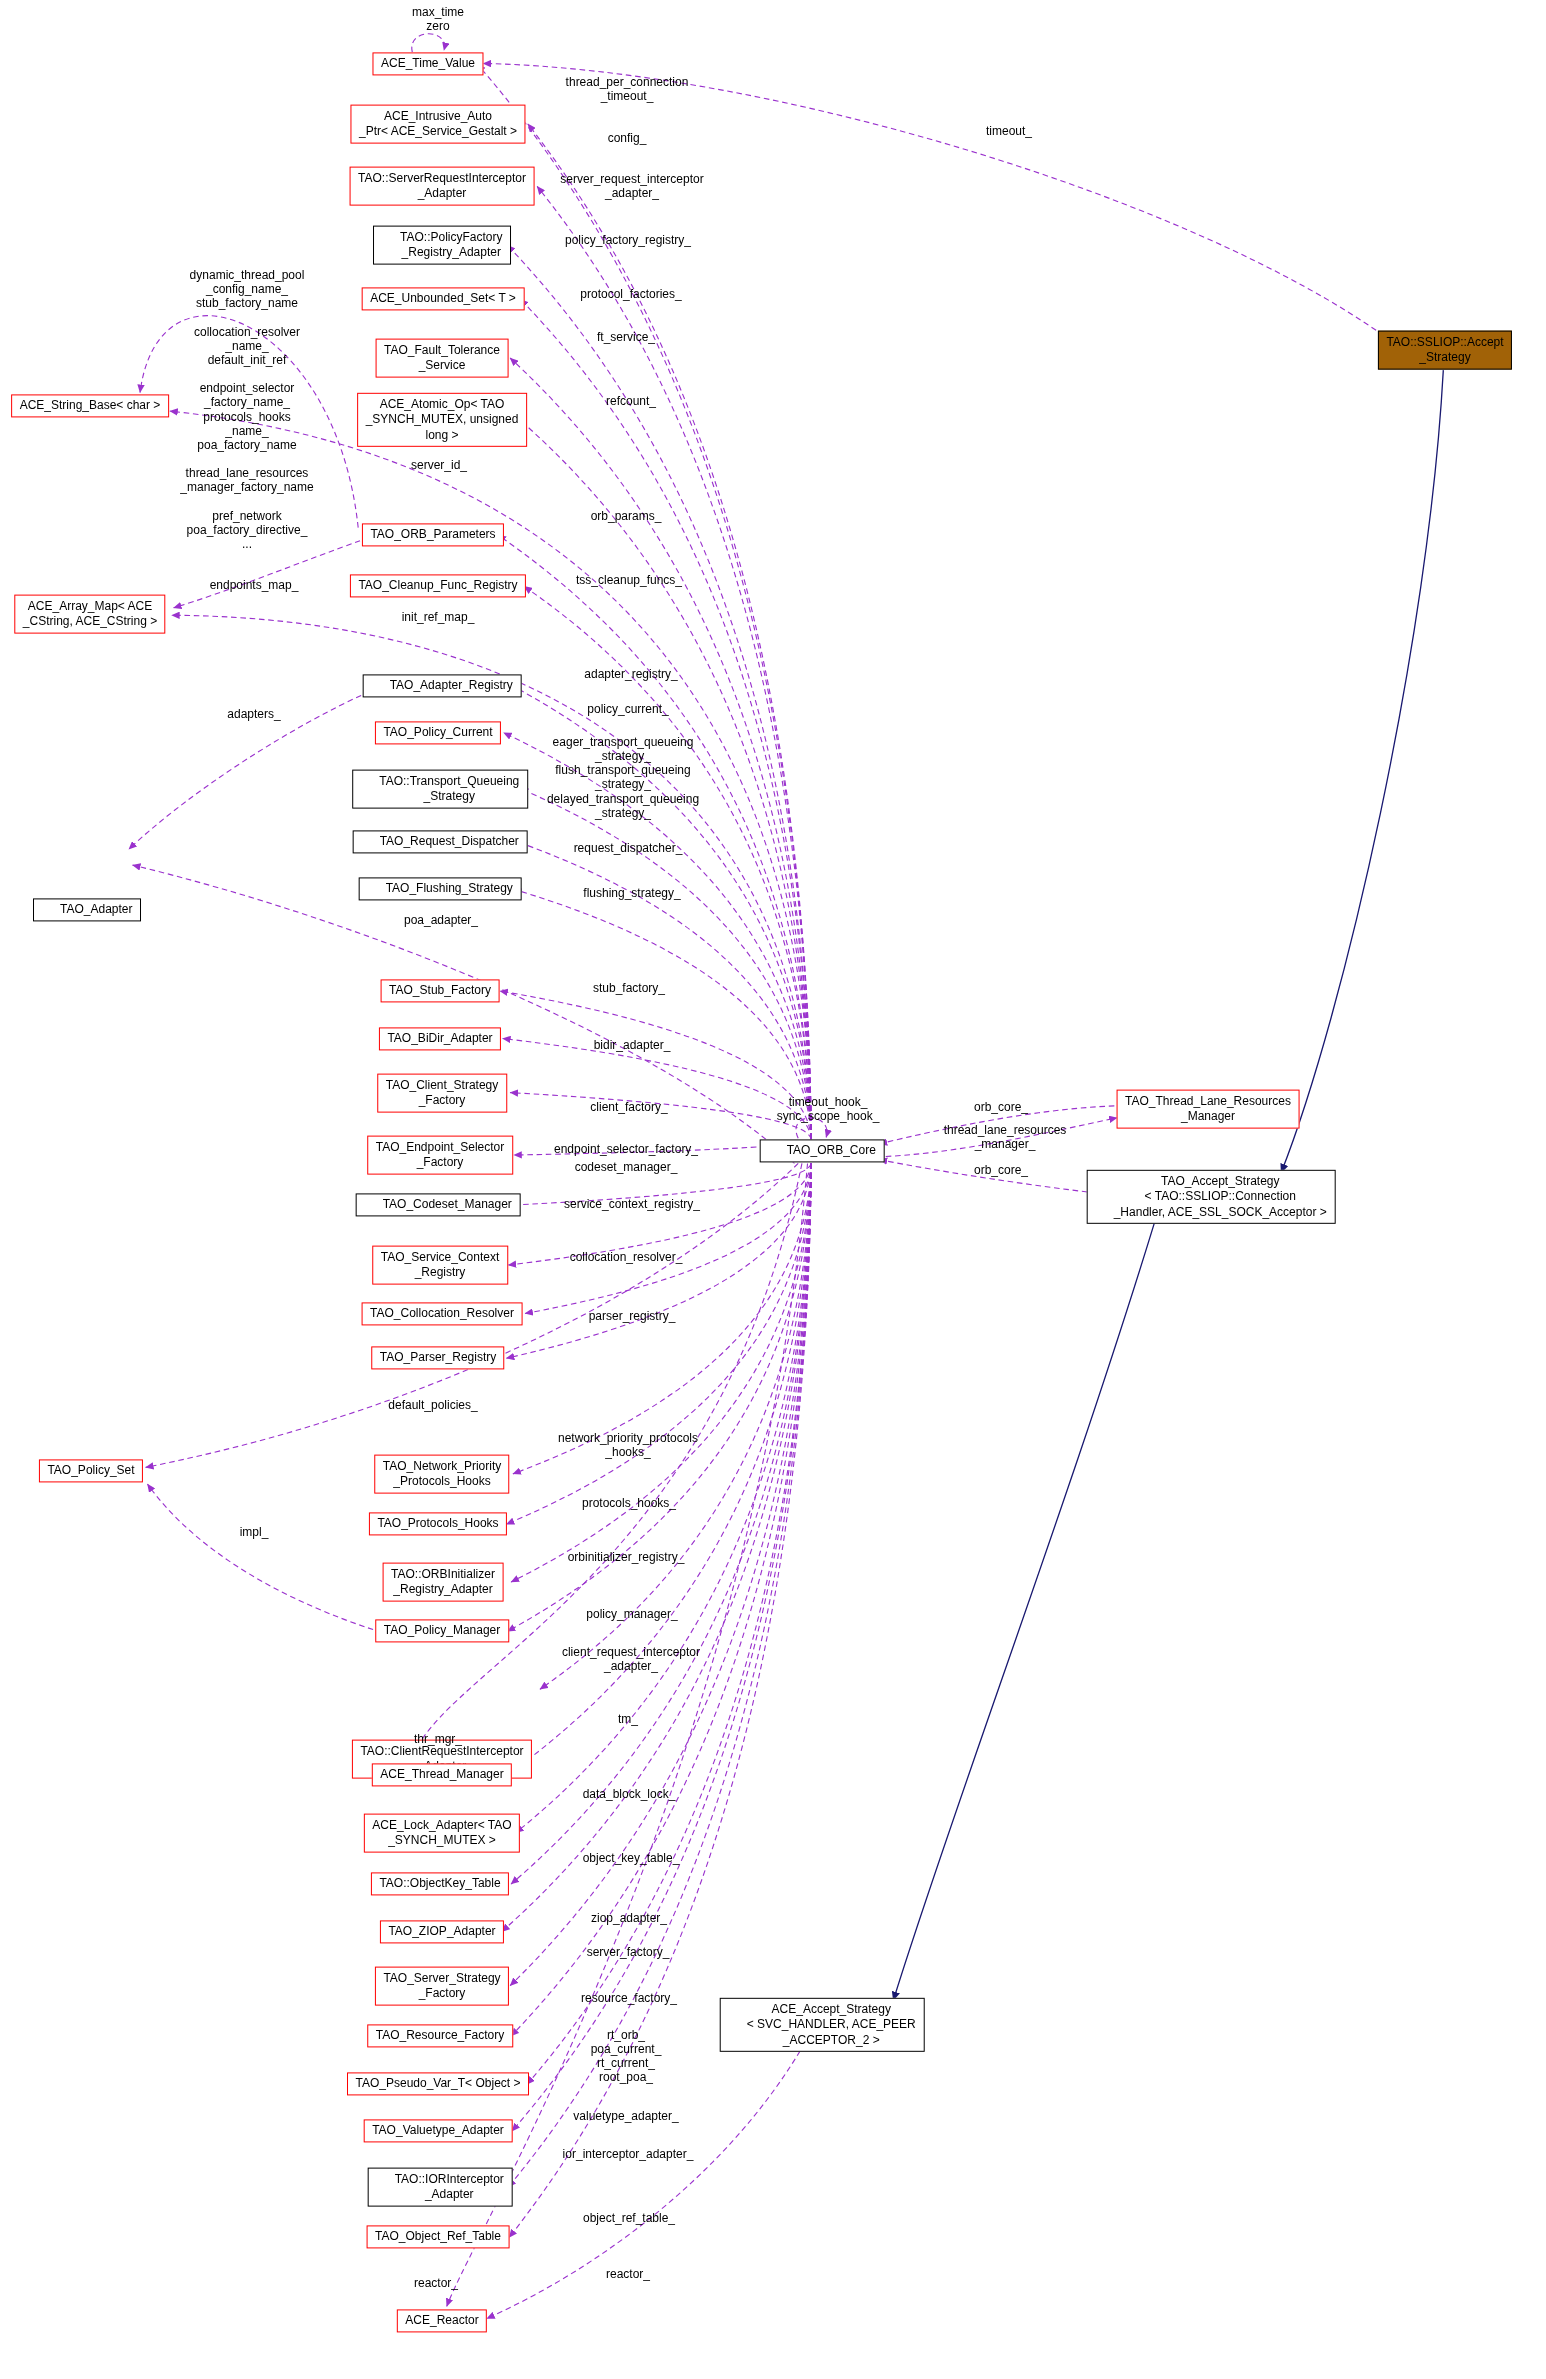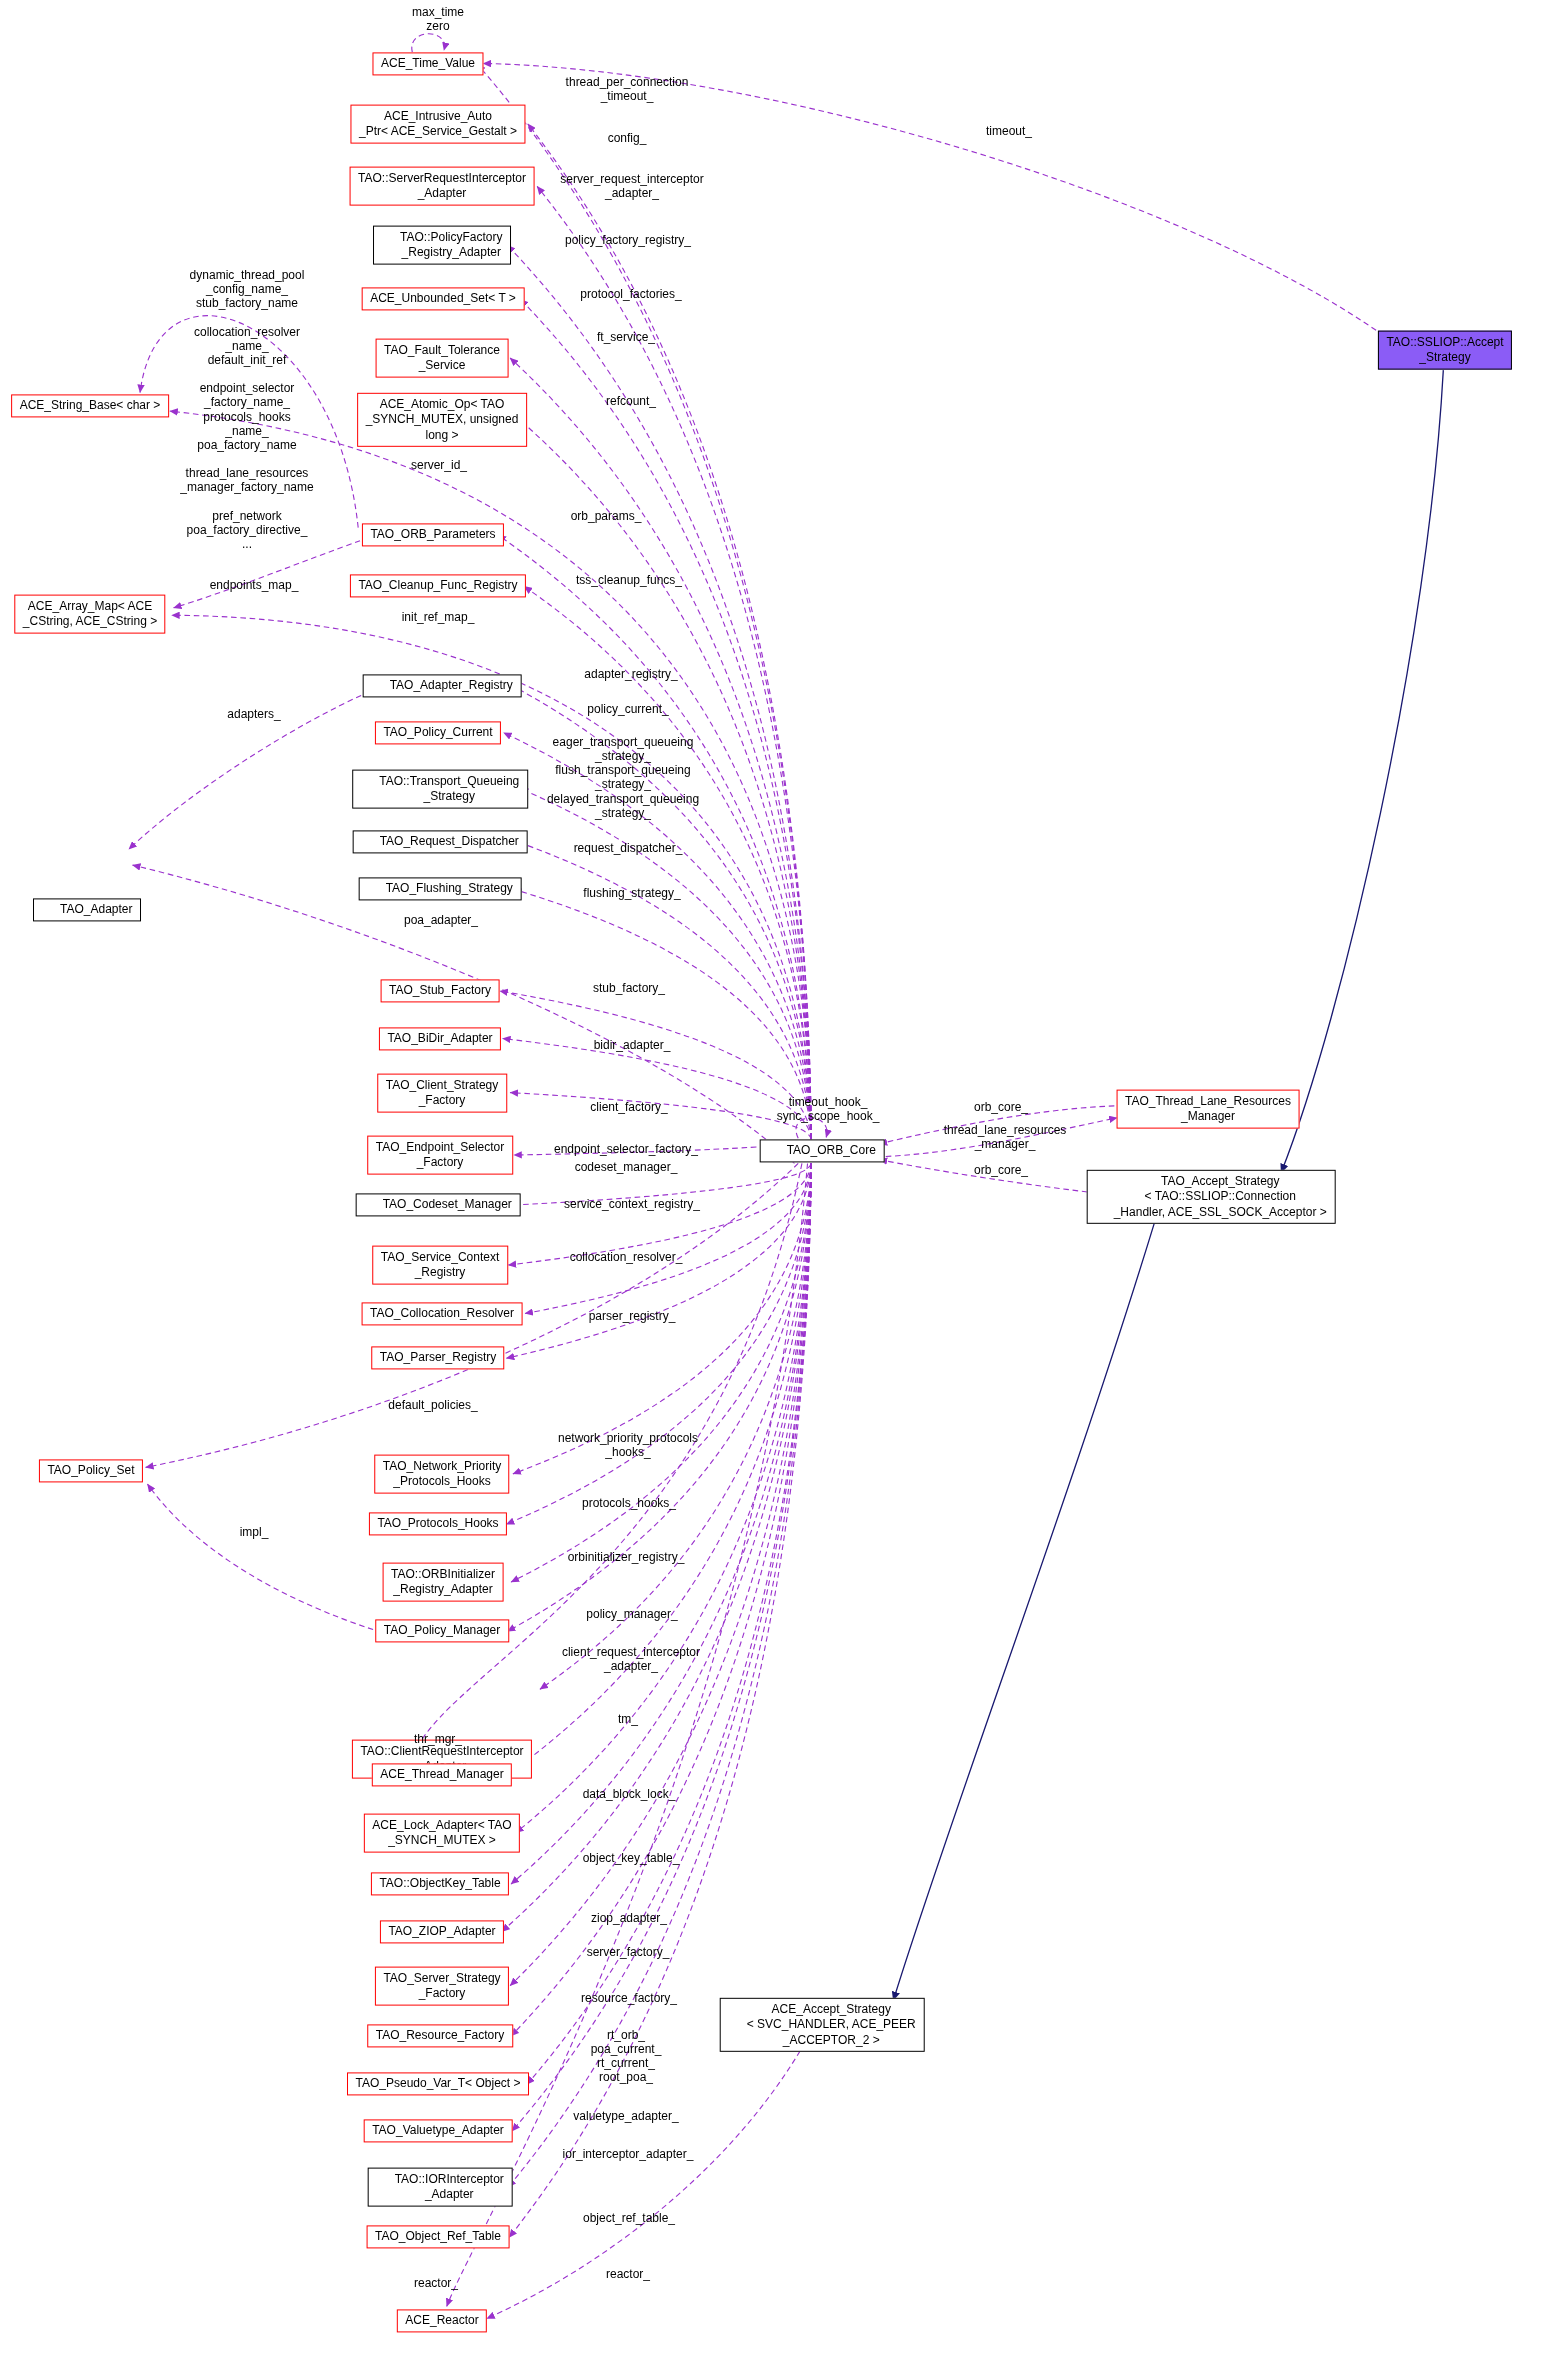--- a/index.html
+++ b/index.html
@@ -5,21 +5,21 @@
   html,body{margin:0;padding:0;background:#ffffff;}
   #canvas{position:relative;width:1547px;height:2380px;background:#ffffff;
           font-family:"Liberation Sans",sans-serif;overflow:hidden;}
   #edge-svg{position:absolute;left:0;top:0;}
   .node{position:absolute;transform:translate(-50%,-50%);
         border:0.9px solid #000;background:#fff;padding:2.8px 7.5px;
         font-size:12px;line-height:1.3;text-align:center;white-space:pre;
         color:#000;cursor:pointer;}
   .node.red{border-color:#ff0000;}
   .node.black{border-color:#000000;padding-left:26px;}
-  .node.current{background:#8b5cf6;border-color:#000000;cursor:default;}
+  .node.current{background:#a16207;border-color:#000000;cursor:default;}
   .elabel{position:absolute;transform:translate(-50%,-50%);
           font-size:12px;line-height:1.18;text-align:center;white-space:pre;
           color:#000;}
   .edge-purple{fill:none;stroke:#9a32cd;stroke-width:1.2;stroke-dasharray:6 4;}
   .edge-blue{fill:none;stroke:#191970;stroke-width:1.4;}
 </style>
 </head>
 <body>
 
 <div id="canvas">
@@ -168,21 +168,21 @@
 _timeout_</div>
   <div class="elabel" style="left:1009px;top:131px">timeout_</div>
   <div class="elabel" style="left:627px;top:138px">config_</div>
   <div class="elabel" style="left:632px;top:186px">server_request_interceptor
 _adapter_</div>
   <div class="elabel" style="left:628px;top:240px">policy_factory_registry_</div>
   <div class="elabel" style="left:631px;top:294px">protocol_factories_</div>
   <div class="elabel" style="left:626px;top:337px">ft_service_</div>
   <div class="elabel" style="left:631px;top:401px">refcount_</div>
   <div class="elabel" style="left:439px;top:465px">server_id_</div>
-  <div class="elabel" style="left:606px;top:516px">orb_params_</div>
+  <div class="elabel" style="left:626px;top:516px">orb_params_</div>
   <div class="elabel" style="left:629px;top:580px">tss_cleanup_funcs_</div>
   <div class="elabel" style="left:438px;top:617px">init_ref_map_</div>
   <div class="elabel" style="left:631px;top:674px">adapter_registry_</div>
   <div class="elabel" style="left:628px;top:709px">policy_current_</div>
   <div class="elabel" style="left:623px;top:777px">eager_transport_queueing
 _strategy_
 flush_transport_queueing
 _strategy_
 delayed_transport_queueing
 _strategy_</div>

